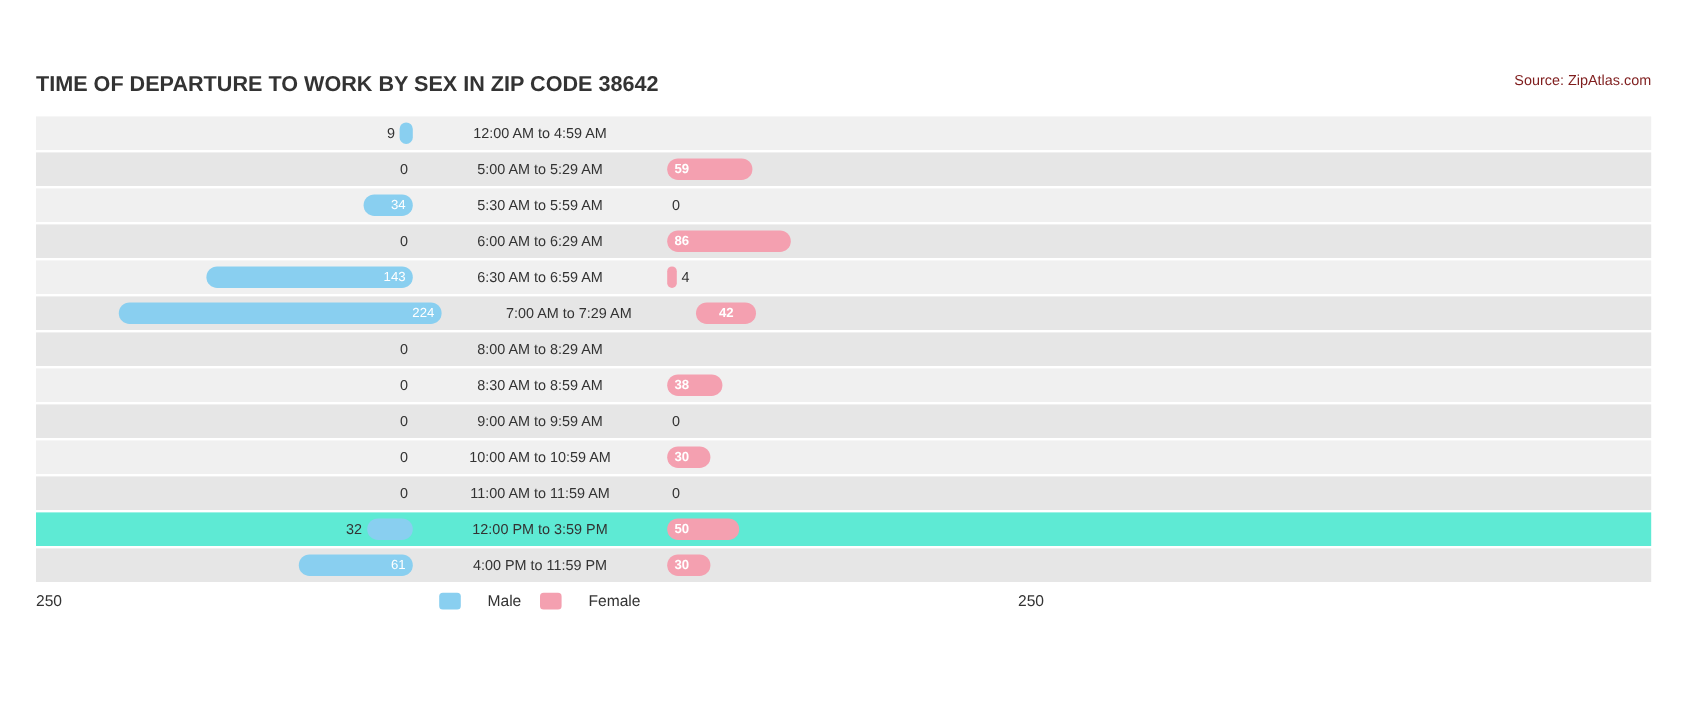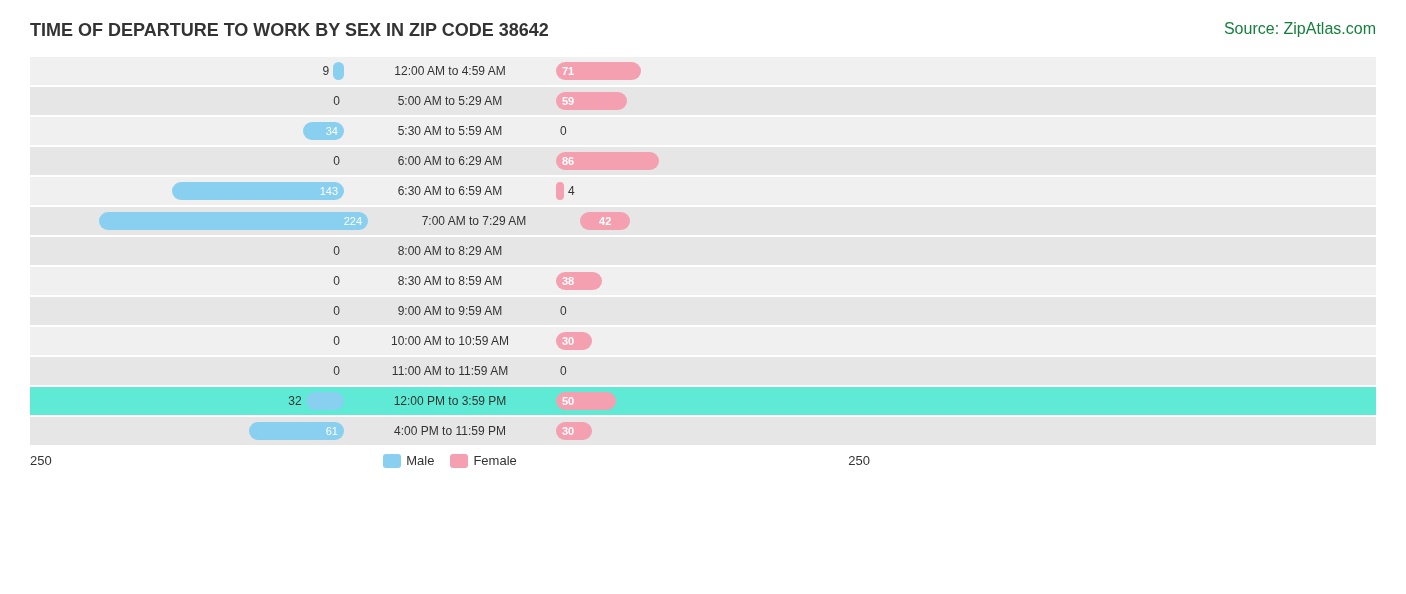--- a/index.html
+++ b/index.html
@@ -6,33 +6,34 @@
     body {
       font-family: Arial, sans-serif;
       background: #fff;
       width: 1406px;
       min-height: 594px;
       padding: 20px 30px;
     }
     .chart-container {
       width: 100%;
       position: relative;
+      margin-top: 40px;
     }
     .chart-title {
       font-size: 18px;
       font-weight: bold;
       color: #333;
       margin-bottom: 4px;
     }
     .chart-source {
       position: absolute;
       top: 0;
       right: 0;
-      font-size: 16px;
-      color: #15803d;
+      font-size: 12px;
+      color: #7f1d1d;
     }
     .chart-area {
       margin-top: 16px;
       position: relative;
     }
     .bar-row {
       display: flex;
       align-items: center;
       margin-bottom: 2px;
       height: 28px;
@@ -133,21 +134,21 @@
       color: #333;
     }
     .legend {
       display: flex;
       gap: 16px;
       align-items: center;
     }
     .legend-item {
       display: flex;
       align-items: flex-end;
-      gap: 5px;
+      gap: 22px;
       font-size: 13px;
       color: #333;
     }
     .legend-box {
       width: 18px;
       height: 14px;
       border-radius: 3px;
     }
   </style>
 </head>
@@ -159,25 +160,20 @@
     <div class="chart-source">Source: ZipAtlas.com</div>
   </div>
 
   <div class="chart-area" id="chart-rows">
   <div class="bar-row" style="background: rgb(240, 240, 240);">
         <div class="left-section">
           <span class="bar-value-left">9</span>
           <div class="male-bar" style="width: 10.8px;"></div>
         </div>
         <div class="label-center">12:00 AM to 4:59 AM</div>
-        <div class="right-section">
-          <div class="female-bar" style="width: 85.2px;">
-            <span class="bar-value-inside-female">71</span>
-          </div>
-        </div>
       </div>
       <div class="bar-row" style="background: rgb(230, 230, 230);">
         <div class="left-section">
           <span class="bar-value-left">0</span>
         </div>
         <div class="label-center">5:00 AM to 5:29 AM</div>
         <div class="right-section">
           <div class="female-bar" style="width: 70.8px;">
             <span class="bar-value-inside-female">59</span>
           </div>

